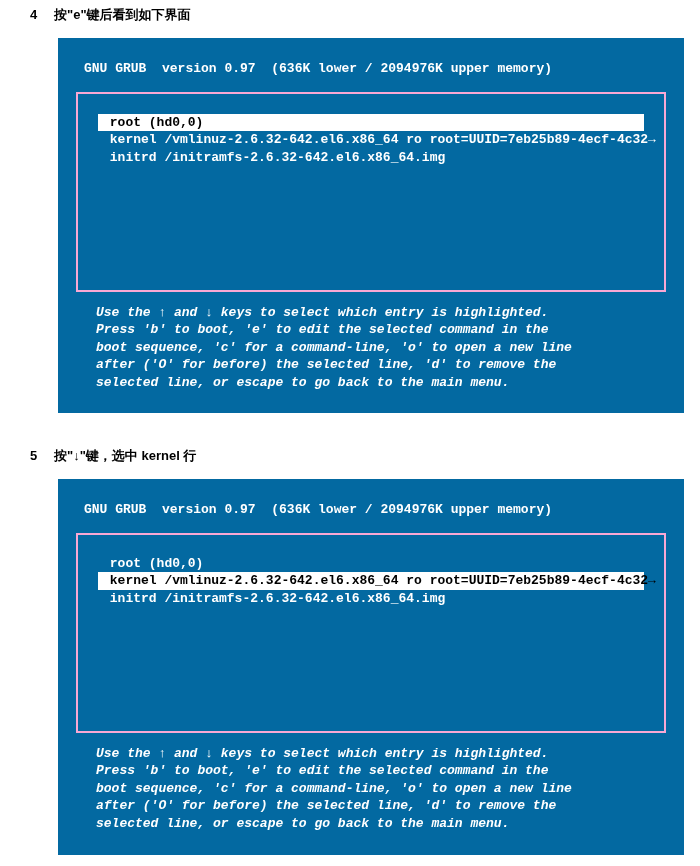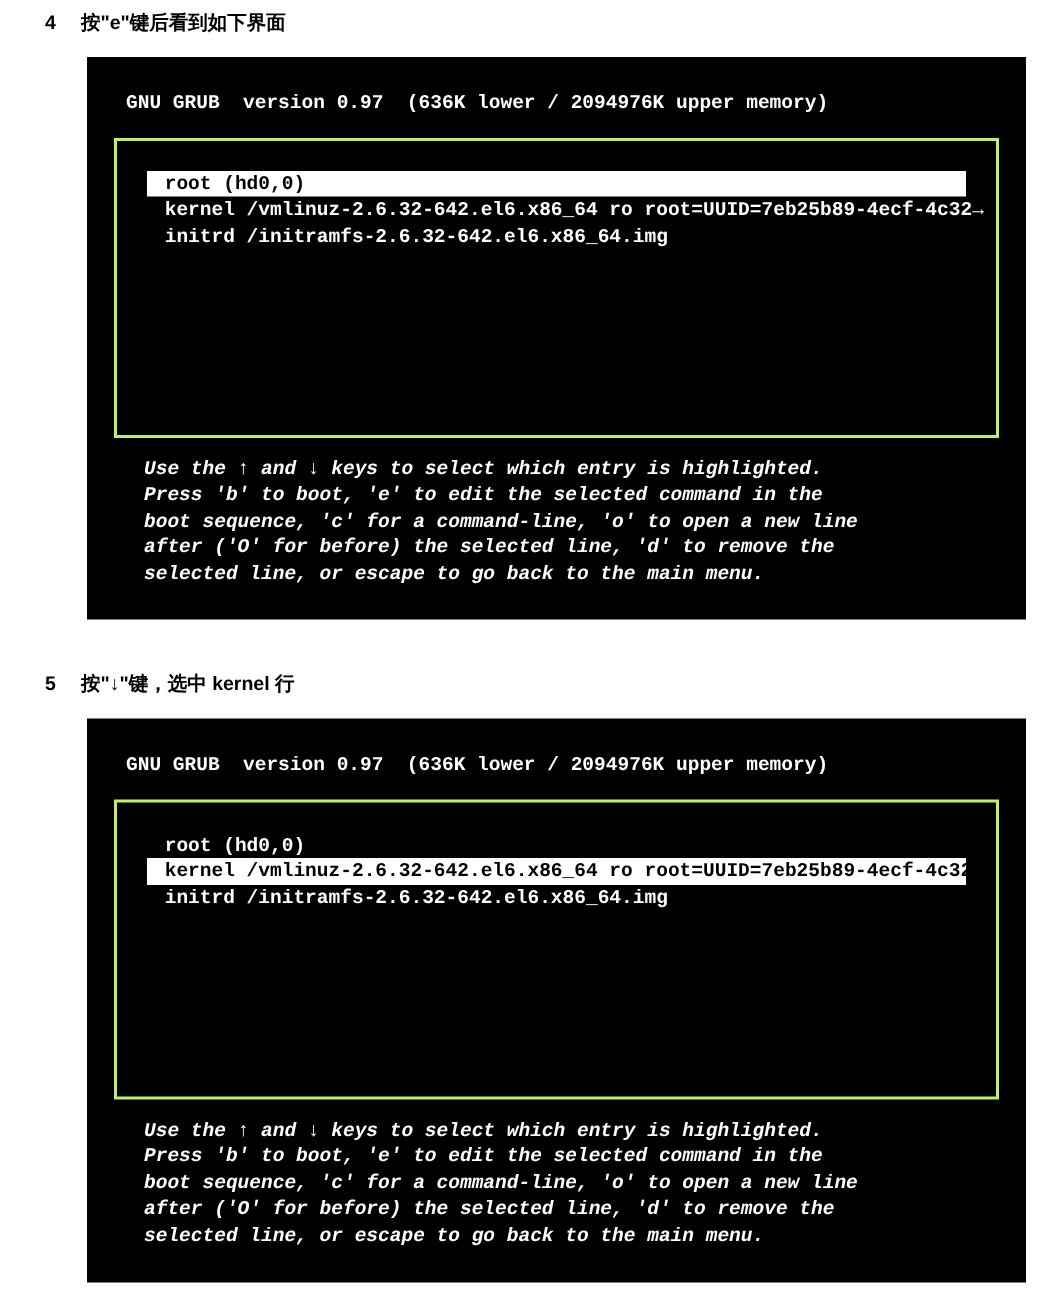--- a/index.html
+++ b/index.html
@@ -18,36 +18,36 @@
     }
     .step-num {
       width: 24px;
       font-weight: bold;
       flex-shrink: 0;
     }
     .step-text {
       font-weight: bold;
     }
     .grub-screen {
-      background: #000000;
+      background: #0369a1;
       color: #fff;
       font-family: "Courier New", monospace;
       font-size: 13px;
       font-weight: bold;
       margin: 0 16px 28px 58px;
       padding: 22px 18px 22px 18px;
       line-height: 1.35;
     }
     .grub-header {
       padding-left: 8px;
       margin-bottom: 14px;
       white-space: pre;
     }
     .grub-box {
-      border: 2px solid #bef264;
+      border: 2px solid #f9a8d4;
       min-height: 200px;
       padding: 20px;
       margin-bottom: 12px;
     }
     .grub-line {
       white-space: pre;
       padding: 0 4px;
     }
     .grub-line.highlight {
       background: #fff;

